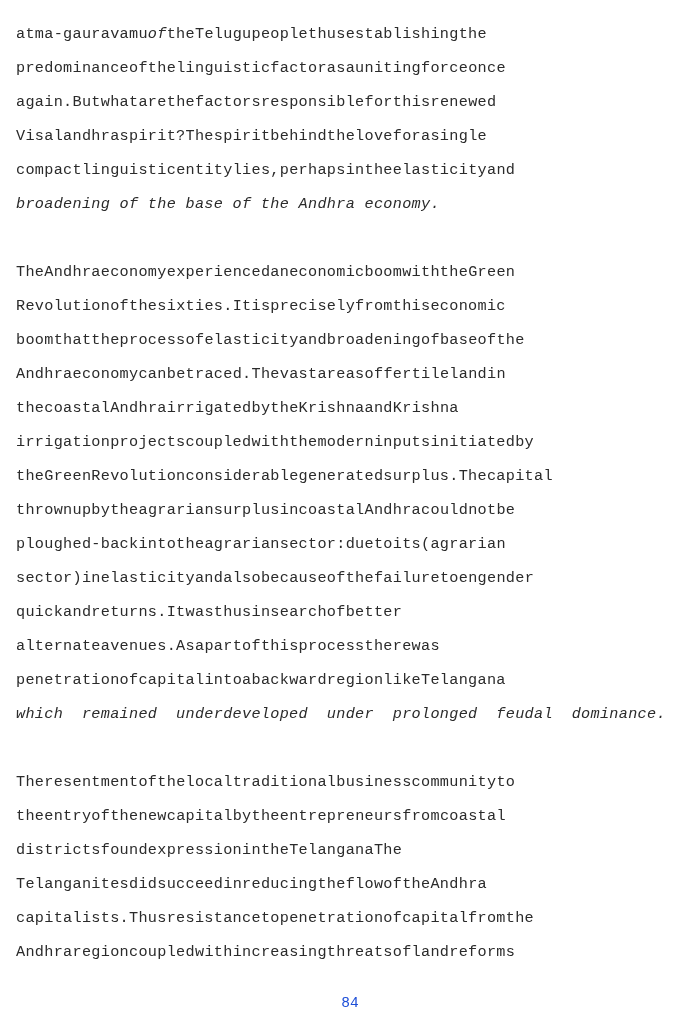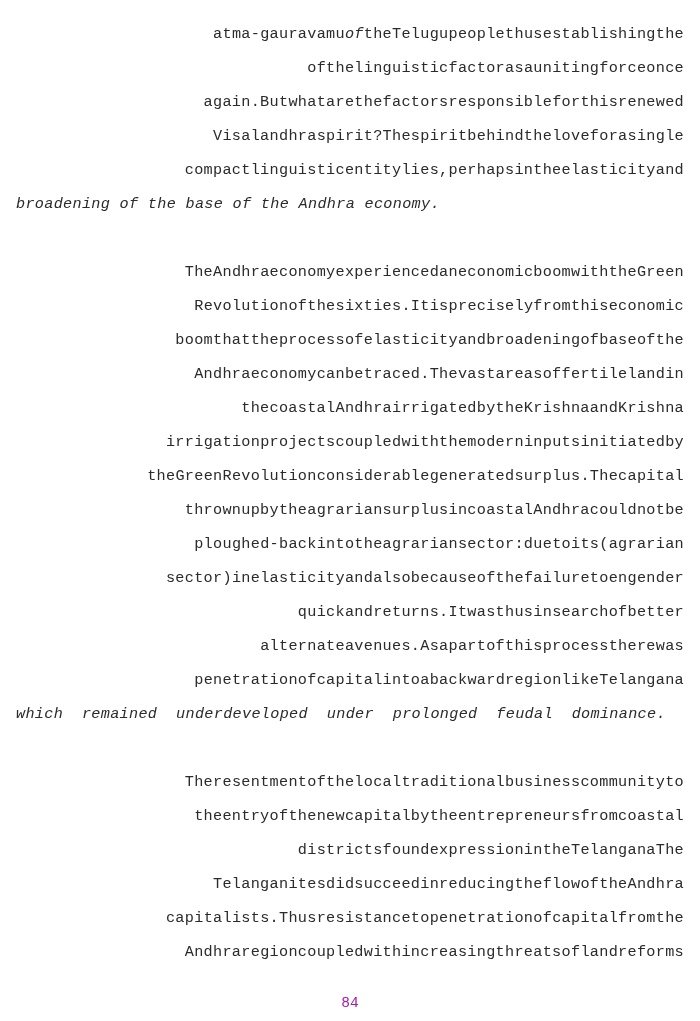--- a/index.html
+++ b/index.html
@@ -41,21 +41,21 @@
 
   
   .line {
     display: flex;
     width: 668px;
     height: 34px;
     line-height: 34px;
     font-size: 15.2px;
     letter-spacing: 0.02em;
     white-space: pre;
-    justify-content: flex-end;
+    justify-content: flex-start;
     overflow: visible;
   }
   .line.ragged {
     justify-content: flex-start;
   }
   .line .w {
     white-space: pre;
     display: inline-block;
   }
   .line.ragged .w {
@@ -72,33 +72,33 @@
   }
 
   #page-number {
     position: absolute;
     left: 0;
     top: 994px;
     width: 700px;
     text-align: center;
     font-size: 14.5px;
     line-height: 18px;
-    color: #a21caf;
+    color: #1d4ed8;
     font-family: "Liberation Mono", "DejaVu Sans Mono", monospace;
   }
 </style>
 </head>
 <body>
 
 <div id="page">
 
   <div id="text-column">
       <div class="para">
         <div class="line"><span class="w">atma-gauravamu</span><span class="w ital">of</span><span class="w">the</span><span class="w">Telugu</span><span class="w">people</span><span class="w">thus</span><span class="w">establishing</span><span class="w">the</span></div>
-        <div class="line"><span class="w">of</span><span class="w">the</span><span class="w">linguistic</span><span class="w">factor</span><span class="w">as</span><span class="w">a</span><span class="w">uniting</span><span class="w">force</span><span class="w">once</span></div>
+        <div class="line"><span class="w">predominance</span><span class="w">of</span><span class="w">the</span><span class="w">linguistic</span><span class="w">factor</span><span class="w">as</span><span class="w">a</span><span class="w">uniting</span><span class="w">force</span><span class="w">once</span></div>
         <div class="line"><span class="w">again.</span><span class="w"></span><span class="w">But</span><span class="w">what</span><span class="w">are</span><span class="w">the</span><span class="w">factors</span><span class="w">responsible</span><span class="w">for</span><span class="w">this</span><span class="w">renewed</span></div>
         <div class="line"><span class="w">Visalandhraspirit?</span><span class="w">The</span><span class="w">spirit</span><span class="w">behind</span><span class="w">the</span><span class="w">love</span><span class="w">for</span><span class="w">a</span><span class="w">single</span></div>
         <div class="line"><span class="w">compact</span><span class="w">linguistic</span><span class="w">entity</span><span class="w">lies,</span><span class="w">perhaps</span><span class="w">in</span><span class="w">the</span><span class="w">elasticity</span><span class="w">and</span></div>
         <div class="line ragged"><span class="w">broadening of the base of the Andhra economy.</span></div>
       </div>
       <div class="para-gap"></div>
       <div class="para">
         <div class="line"><span class="w"></span><span class="w">The</span><span class="w">Andhra</span><span class="w">economy</span><span class="w">experienced</span><span class="w">an</span><span class="w">economic</span><span class="w">boom</span><span class="w">with</span><span class="w">the</span><span class="w">Green</span></div>
         <div class="line"><span class="w">Revolution</span><span class="w">of</span><span class="w">the</span><span class="w">sixties.</span><span class="w">It</span><span class="w">is</span><span class="w">precisely</span><span class="w">from</span><span class="w">this</span><span class="w">economic</span></div>
         <div class="line"><span class="w">boom</span><span class="w">that</span><span class="w">the</span><span class="w">process</span><span class="w">of</span><span class="w">elasticity</span><span class="w">and</span><span class="w">broadening</span><span class="w">of</span><span class="w">base</span><span class="w">of</span><span class="w">the</span></div>

